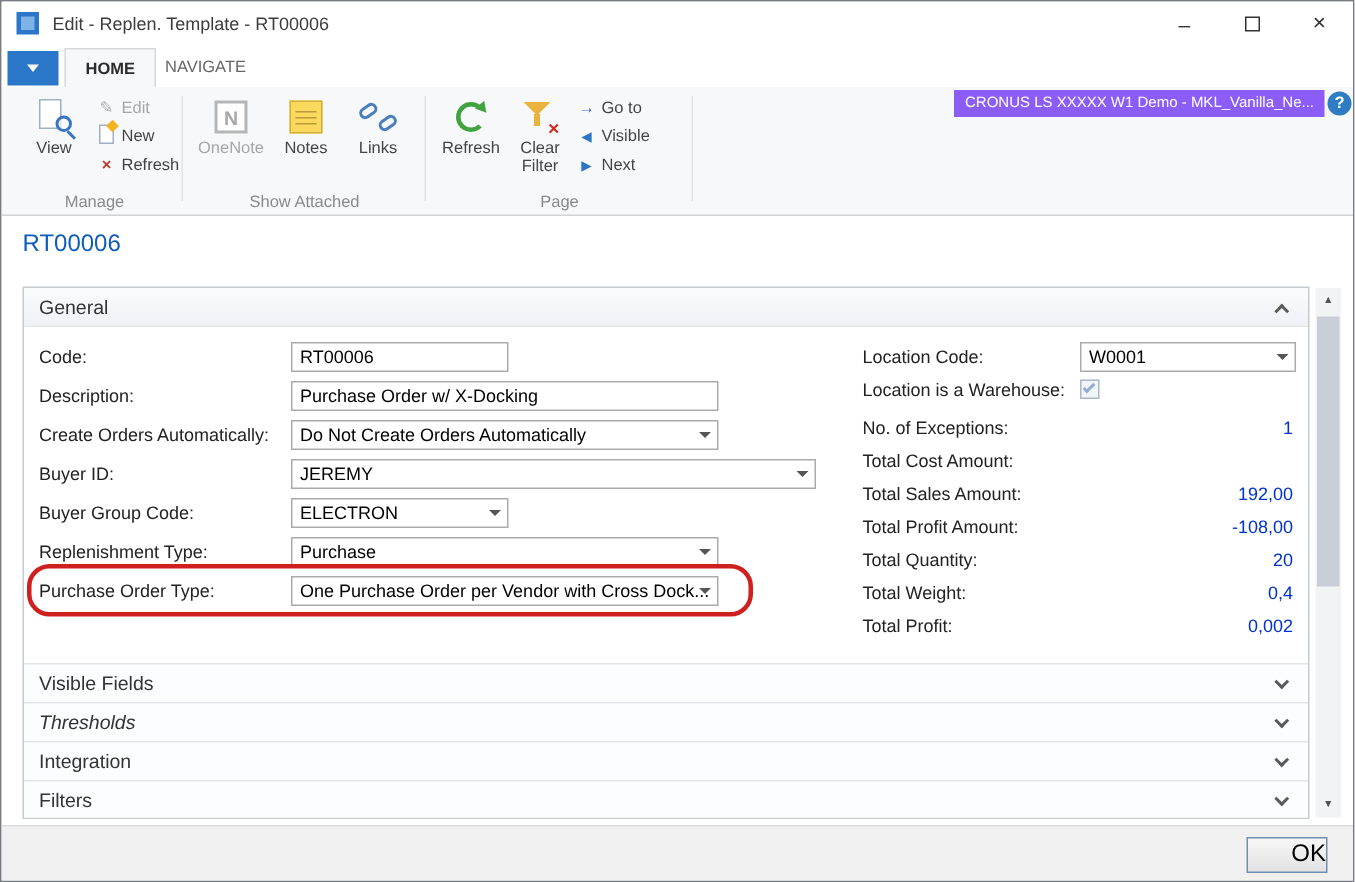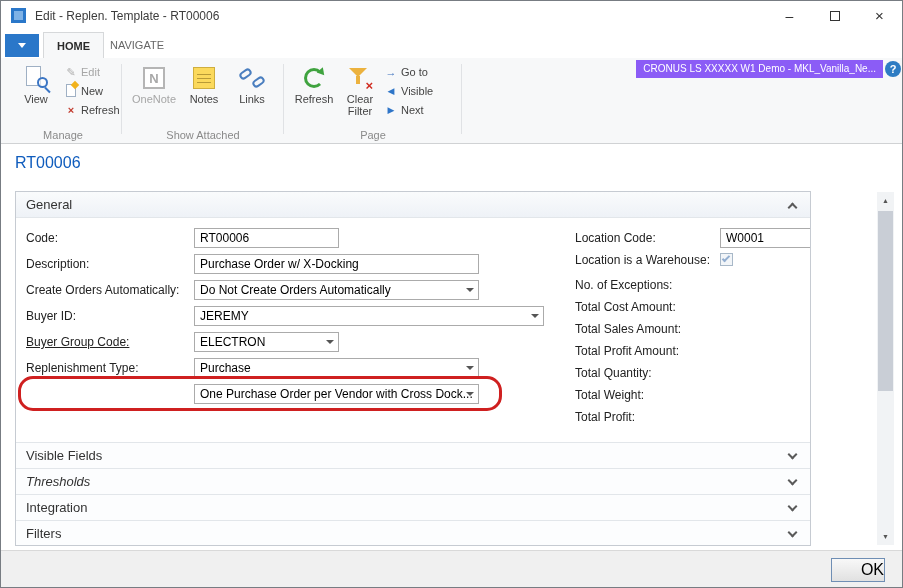--- a/index.html
+++ b/index.html
@@ -63,21 +63,21 @@
   .ic-refresh{width:20px;height:20px;border:3px solid #3fa33f;border-radius:50%;border-right-color:transparent;position:relative;}
   .ic-refresh .ah{position:absolute;right:-5px;top:-2px;width:0;height:0;border-left:4px solid transparent;border-right:4px solid transparent;border-top:7px solid #3fa33f;transform:rotate(-40deg);}
   .ic-filter{position:relative;width:26px;height:26px;}
   .ic-filter .fun{position:absolute;left:2px;top:3px;width:0;height:0;border-left:9px solid transparent;border-right:9px solid transparent;border-top:9px solid #ecb23e;}
   .ic-filter .stem{position:absolute;left:9px;top:11px;width:4px;height:8px;background:#ecb23e;}
   .ic-filter .fx{position:absolute;right:0;bottom:-1px;color:#d02b20;font-weight:bold;font-size:13px;line-height:13px;}
 
   
   .content{position:absolute;left:0;top:143px;right:0;height:406px;background:#fff;}
   .page-title{position:absolute;left:14px;top:10px;font-size:16px;color:#0f5cbd;}
-  .card{position:absolute;left:14px;top:47px;width:796px;height:355px;border:1px solid #c6cbd2;background:#fff;overflow:hidden;}
+  .card{position:absolute;left:14px;top:47px;width:858px;height:355px;border:1px solid #c6cbd2;background:#fff;overflow:hidden;}
   .fthead{position:absolute;left:0;right:0;height:26px;background:linear-gradient(#fafbfc,#eef2f7);cursor:default;}
   .fthead .ftlabel{position:absolute;left:10px;top:0;line-height:26px;font-size:13px;color:#333;}
   .chev{position:absolute;right:14px;width:7px;height:7px;border-right:2px solid #5a5a5a;border-bottom:2px solid #5a5a5a;}
   .chev.up{top:12px;transform:rotate(-135deg);}
   .chev.down{top:8px;transform:rotate(45deg);}
   .ft-collapsed{border-top:1px solid #e2e6ea;background:#fcfdfe;}
 
   .flabel{position:absolute;font-size:12px;color:#222;line-height:20px;white-space:nowrap;}
   .ctrl{position:absolute;height:20px;background:#fff;border:1px solid #ababab;font-size:12px;line-height:18px;
         padding:0 16px 0 5px;color:#000;overflow:hidden;white-space:nowrap;}
@@ -246,32 +246,33 @@
         <span>Do Not Create Orders Automatically</span>
         <span class="dd"></span>
       </div>
 
       <div class="flabel" style="left:10px;top:114px;">Buyer ID:</div>
       <div class="ctrl" style="left:178px;top:114px;width:350px;">
         <span>JEREMY</span>
         <span class="dd"></span>
       </div>
 
-      <div class="flabel" style="left:10px;top:140px;text-decoration:underline;">Buyer Group Code:</div>
+      <div class="flabel" style="left:10px;top:140px;">Buyer Group Code:</div>
       <div class="ctrl" style="left:178px;top:140px;width:145px;">
         <span>ELECTRON</span>
         <span class="dd"></span>
       </div>
 
       <div class="flabel" style="left:10px;top:166px;">Replenishment Type:</div>
       <div class="ctrl" style="left:178px;top:166px;width:285px;">
         <span>Purchase</span>
         <span class="dd"></span>
       </div>
 
+      <div class="flabel" style="left:10px;top:192px;">Purchase Order Type:</div>
       <div class="ctrl" style="left:178px;top:192px;width:285px;">
         <span>One Purchase Order per Vendor with Cross Dock...</span>
         <span class="dd"></span>
       </div>
 
       <div class="hl-red"></div>
 
       <div class="flabel" style="left:559px;top:36px;">Location Code:</div>
       <div class="ctrl" style="left:704px;top:36px;width:144px;">
         <span>W0001</span>

